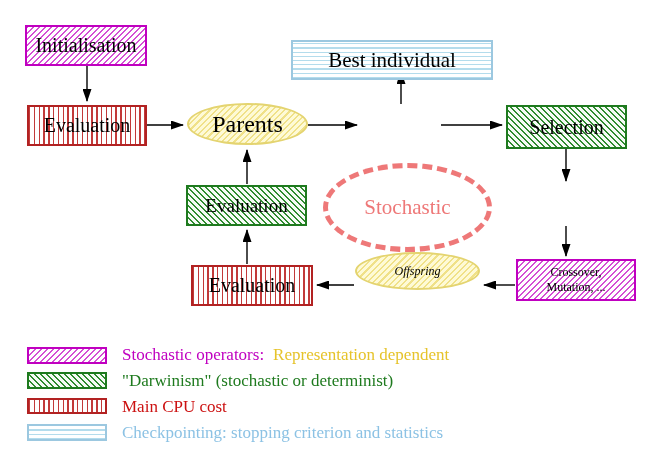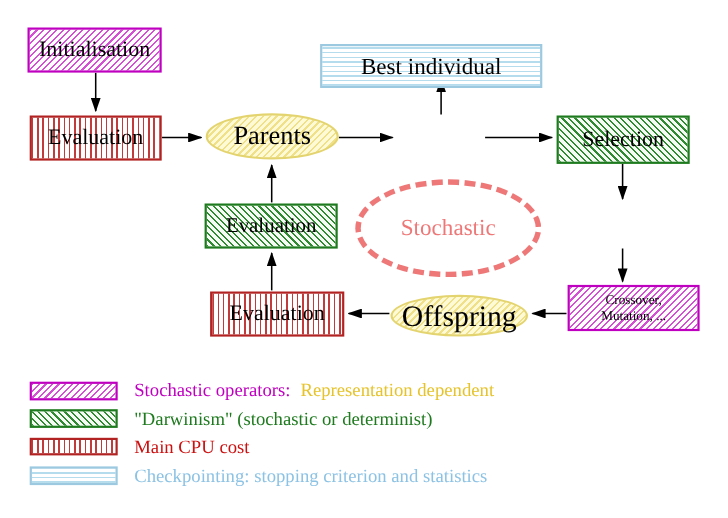--- a/index.html
+++ b/index.html
@@ -47,21 +47,21 @@
   }
   
   .n-init       {left:25px;  top:25px;  width:122px; height:41px; font-size:20px;}
   .n-eval-top   {left:27px;  top:105px; width:120px; height:41px; font-size:20px;}
   .n-parents    {left:187px; top:103px; width:121px; height:42px; font-size:24px;}
   .n-best       {left:291px; top:40px;  width:202px; height:40px; font-size:21px;}
   .n-stop       {left:361px; top:105px; width:80px;  height:40px; font-size:20px; border-radius:11px;}
   .n-selection  {left:506px; top:105px; width:121px; height:44px; font-size:20px;}
   .n-genitors   {left:507px; top:185px; width:123px; height:41px; font-size:20px;}
   .n-crossover  {left:516px; top:259px; width:120px; height:42px; font-size:12px; line-height:1.25; flex-direction:column;}
-  .n-offspring  {left:355px; top:268px; width:125px; height:38px; font-size:27px;}
+  .n-offspring  {left:355px; top:252px; width:125px; height:38px; font-size:12px;font-style:italic;}
   .n-eval-bot   {left:191px; top:265px; width:122px; height:41px; font-size:20px;}
   .n-replacement{left:186px; top:185px; width:121px; height:41px; font-size:19px;}
   .n-generation{
     left:323px; top:163px; width:169px; height:89px;
     border:5px dashed var(--salmon);
     border-radius:50%;
     background:transparent;
     color:var(--salmon);
     font-size:21px;
     z-index:1;

